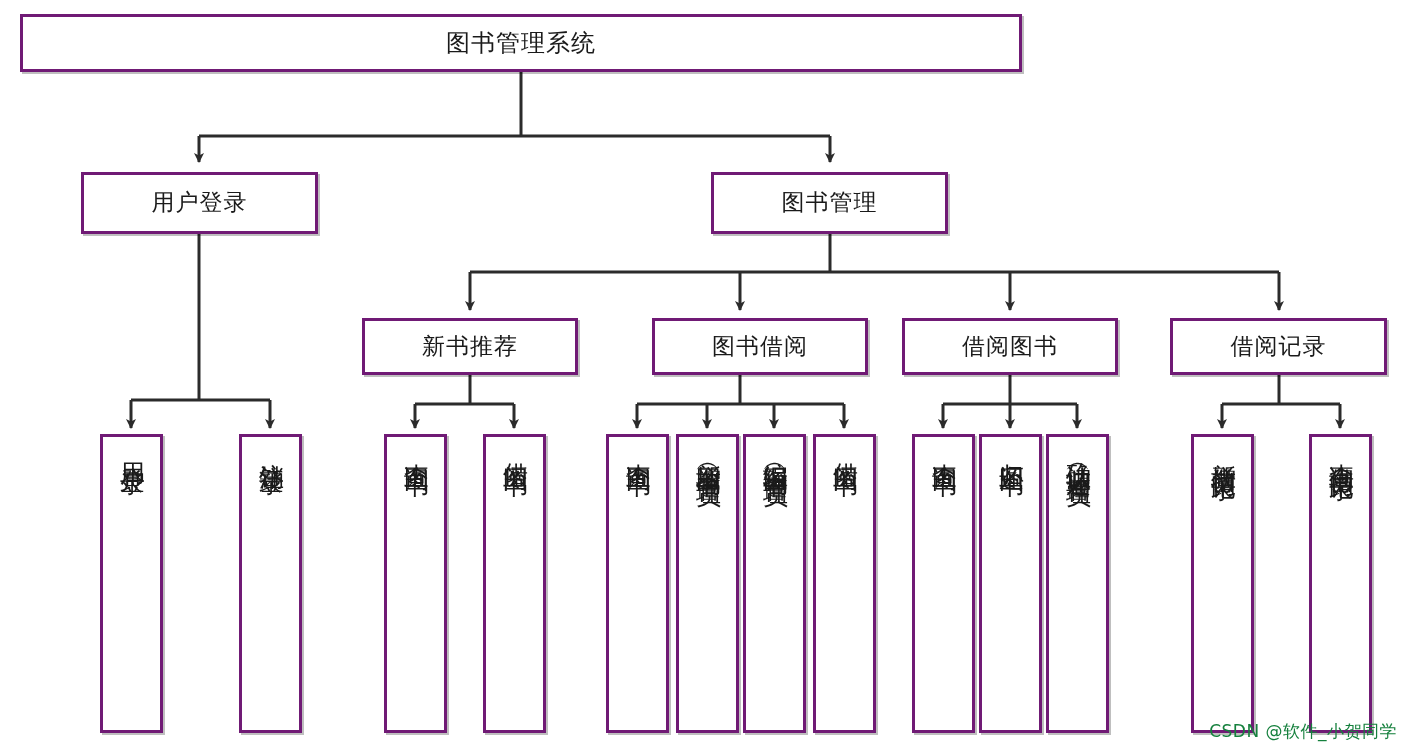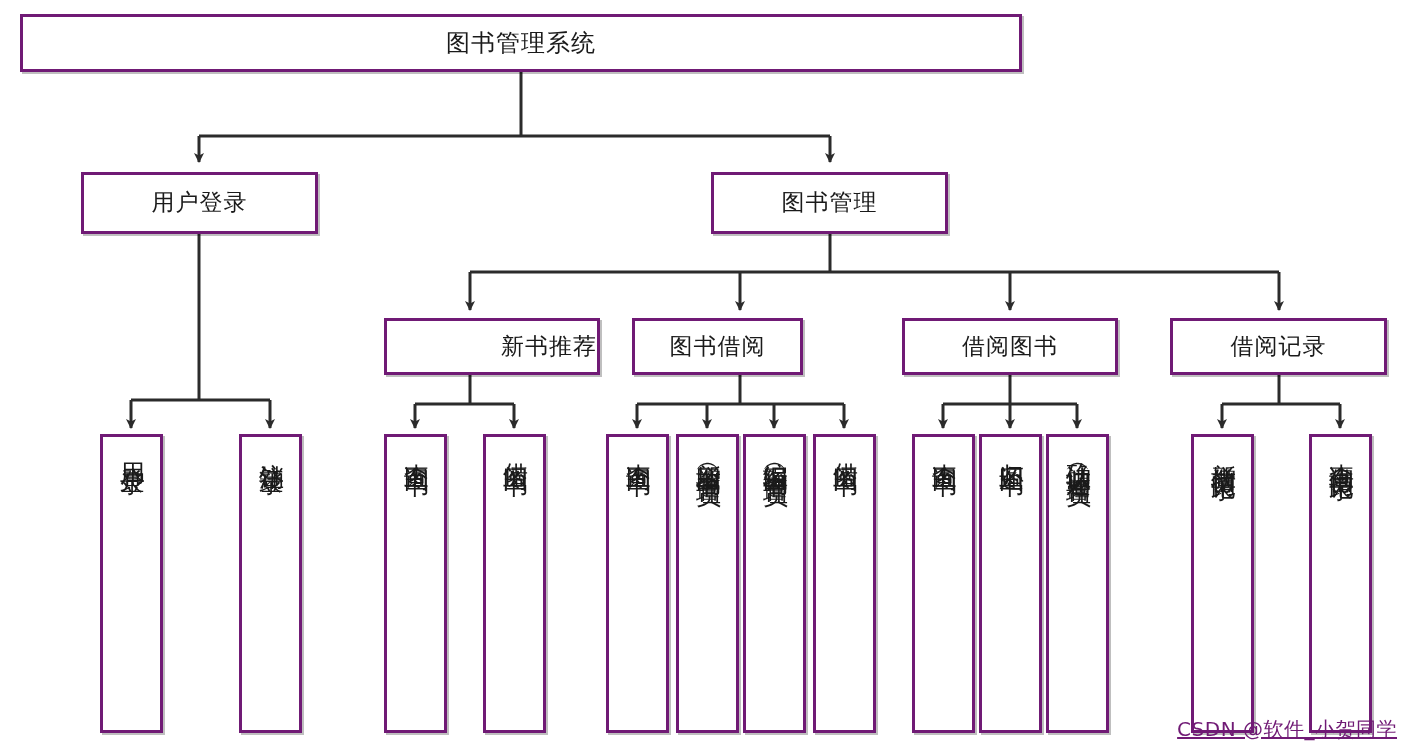--- a/index.html
+++ b/index.html
@@ -56,25 +56,24 @@
     text-align: left;
     white-space: nowrap;
   }
   .node.root {
     font-size: 24px;
   }
   .watermark {
     position: absolute;
     right: 8px;
     bottom: 4px;
-    font-size: 20px;
-    color: #701a75;
+    font-size: 17px;
+    color: #15803d;
     letter-spacing: 0.5px;
     white-space: nowrap;
-    text-decoration: underline;
   }
 </style>
 </head>
 <body>
 
 <div id="canvas">
 
   <svg class="edges" viewBox="0 0 1405 747">
     <defs>
       <marker id="arrow" markerWidth="12" markerHeight="12" refX="9" refY="5" orient="auto" markerUnits="userSpaceOnUse">
@@ -129,24 +128,24 @@
     <span>图书管理系统</span>
   </div>
 
   <div class="node horiz" style="left:81px; top:172px; width:237px; height:62px;">
     <span>用户登录</span>
   </div>
   <div class="node horiz" style="left:711px; top:172px; width:237px; height:62px;">
     <span>图书管理</span>
   </div>
 
-  <div class="node horiz" style="left:384px; top:318px; width:216px; height:57px;justify-content:flex-end;">
+  <div class="node horiz" style="left:362px; top:318px; width:216px; height:57px;">
     <span>新书推荐</span>
   </div>
-  <div class="node horiz" style="left:632px; top:318px; width:171px; height:57px;text-align:center;">
+  <div class="node horiz" style="left:652px; top:318px; width:216px; height:57px;text-align:center;">
     <span>图书借阅</span>
   </div>
   <div class="node horiz" style="left:902px; top:318px; width:216px; height:57px;">
     <span>借阅图书</span>
   </div>
   <div class="node horiz" style="left:1170px; top:318px; width:217px; height:57px;">
     <span>借阅记录</span>
   </div>
 
   <div class="node vert" style="left:100px; top:434px; width:63px; height:299px;">

